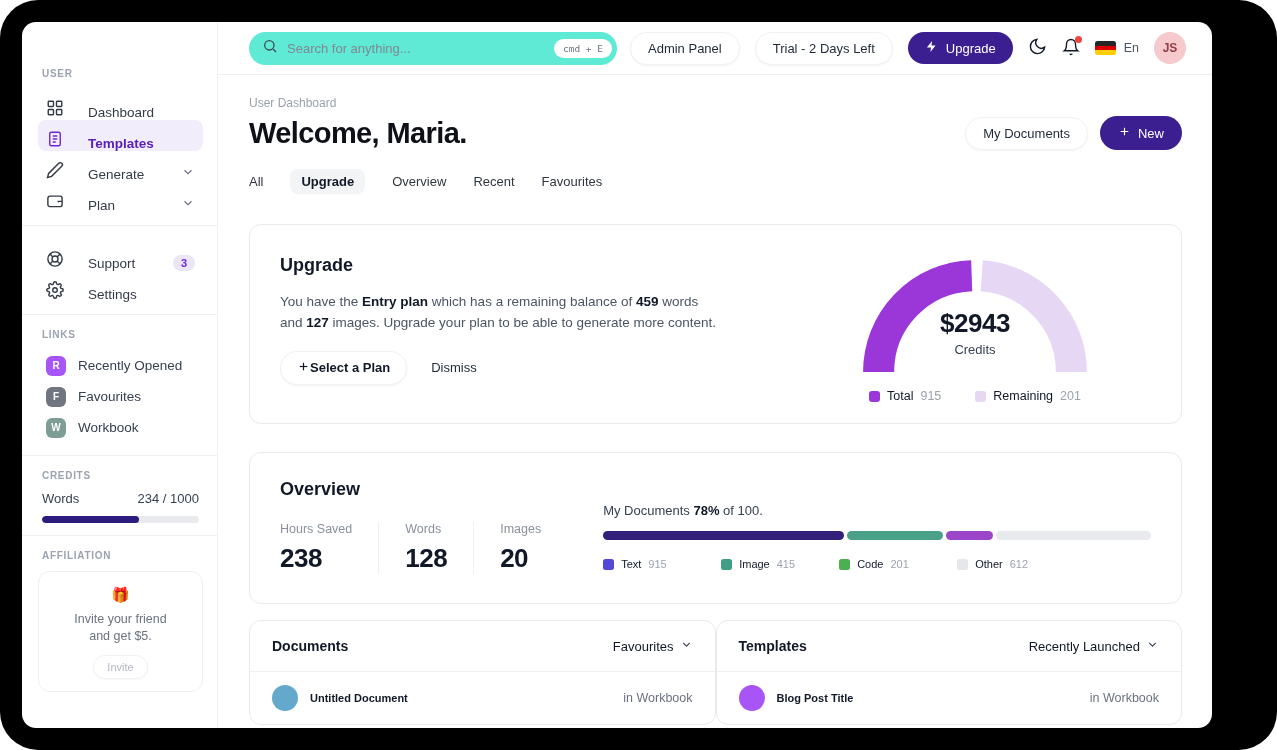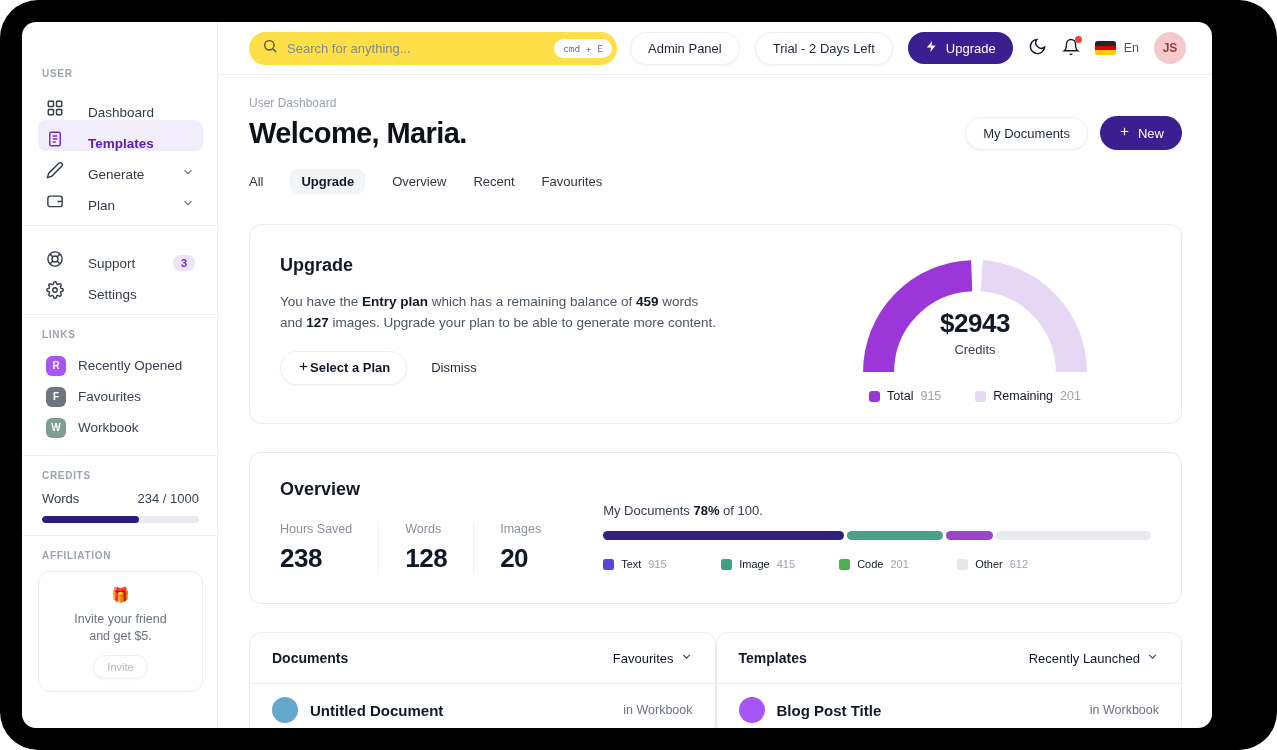--- a/index.html
+++ b/index.html
@@ -24,21 +24,21 @@
   .credits-row .val { color:#374151; }
   .credits-track { height:7px; background:#e9eaee; border-radius:99px; margin:10px 4px 0; overflow:hidden; }
   .credits-fill { height:100%; background:#2d1b7e; border-radius:99px; }
   .invite-card { border:1px solid #edeff2; border-radius:12px; padding:13px 8px 12px; text-align:center; color:#6b7280; font-size:12.5px; line-height:1.35; }
   .invite-emoji { font-size:15px; margin-bottom:6px; }
   .invite-btn { display:inline-block; margin-top:10px; padding:5px 13px; border:1px solid #f0f1f4; border-radius:99px; background:#fff; color:#b3b8c0; font-size:11px; box-shadow:0 1px 2px rgba(16,24,40,.04); cursor:pointer; }
 
   
   .main { flex:1; min-width:0; display:flex; flex-direction:column; }
   .topbar { height:53px; flex:none; border-bottom:1px solid #edeff2; display:flex; align-items:center; padding:0 26px 0 31px; }
-  .search { width:368px; height:33px; background:#fde047; border-radius:99px; display:flex; align-items:center; gap:9px; padding:0 5px 0 13px; }
+  .search { width:368px; height:33px; background:#5eead4; border-radius:99px; display:flex; align-items:center; gap:9px; padding:0 5px 0 13px; }
   .search svg { stroke:#434a54; flex:none; }
   .search input { flex:1; border:none; outline:none; background:transparent; font-size:13px; color:#374151; font-family:"Liberation Sans",sans-serif; }
   .search input::placeholder { color:#818894; }
   .kbd { background:#fff; border-radius:99px; padding:4px 9px; font-family:"DejaVu Sans Mono",monospace; font-size:9.5px; color:#6b7280; }
   .top-right { margin-left:auto; display:flex; align-items:center; gap:15px; }
   .pill-btn { background:#fff; border:1px solid #f0f1f4; box-shadow:0 1px 2px rgba(16,24,40,.05); border-radius:99px; padding:8px 17px; font-size:13px; font-weight:500; color:#1f2937; cursor:pointer; white-space:nowrap; }
   .upgrade-btn { background:#3b1e8f; color:#fff; border:none; border-radius:99px; padding:8px 17px; font-size:13px; font-weight:500; display:flex; align-items:center; gap:8px; cursor:pointer; }
   .icon-plain { background:none; border:none; cursor:pointer; display:grid; place-items:center; padding:0; }
   .icon-plain svg { stroke:#111827; }
   .bell-wrap { position:relative; }
@@ -91,29 +91,29 @@
   .ov-right { flex:1; margin-left:36px; padding-top:24px; min-width:0; }
   .ov-progress-text { font-size:13px; color:#374151; }
   .ov-progress-text b { color:#111827; }
   .stack-bar { display:flex; gap:3px; height:9px; margin-top:13px; }
   .stack-seg { height:100%; border-radius:99px; }
   .stack-rest { flex:1; background:#e9eaee; border-radius:99px; }
   .ov-legend { display:flex; margin-top:18px; font-size:11px; color:#111827; }
   .ov-legend .legend-item { width:118px; }
   .ov-legend .legend-sq { border-radius:2.5px; }
 
-  .bottom-row { margin-top:28px; display:flex; }
+  .bottom-row { margin-top:16px; display:flex; }
   .list-card { flex:1; min-width:0; }
   .list-head { display:flex; align-items:center; padding:17px 22px; border-bottom:1px solid #eef0f3; }
   .list-title { font-size:14px; font-weight:600; color:#111827; }
   .list-filter { margin-left:auto; display:flex; align-items:center; gap:6px; font-size:13px; font-weight:500; color:#111827; background:none; border:none; cursor:pointer; }
   .list-filter svg { stroke:#374151; }
   .list-row { display:flex; align-items:center; gap:12px; padding:13px 22px; cursor:pointer; }
   .row-avatar { width:26px; height:26px; border-radius:50%; flex:none; }
-  .row-name { font-size:15px; font-weight:600; color:#111827; }
+  .row-name { font-size:11px; font-weight:600; color:#111827; }
   .row-loc { margin-left:auto; font-size:12.5px; color:#6b7280; }
 </style>
 </head>
 <body>
 
 <div class="frame">
 <div class="app">
 
   <aside class="sidebar">
     <div class="side-label">USER</div>

